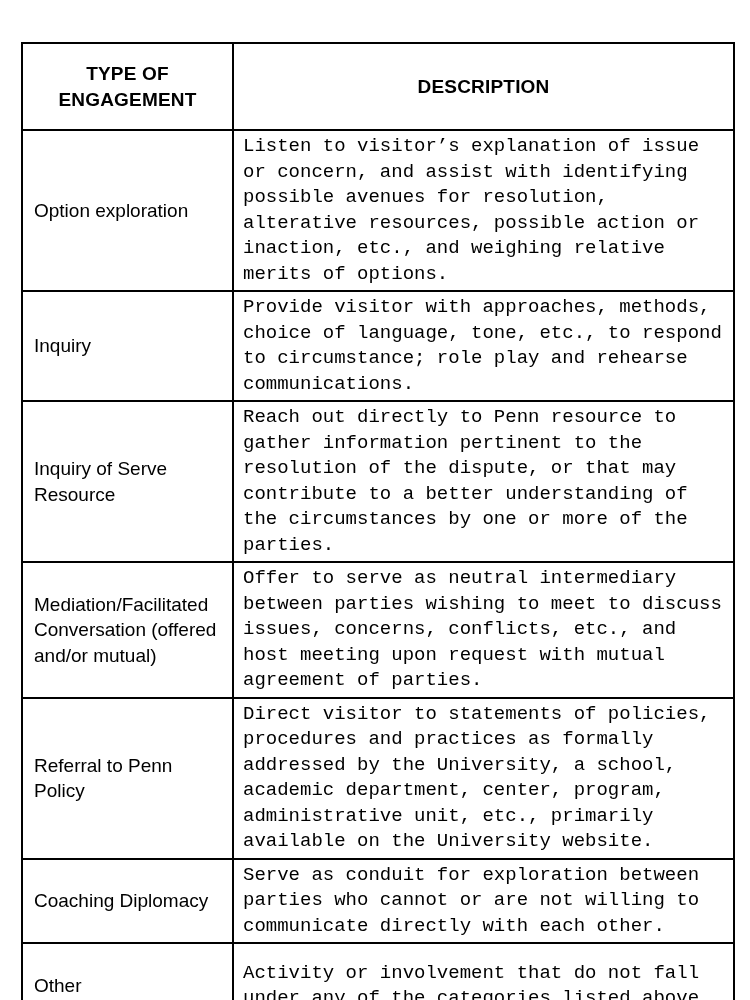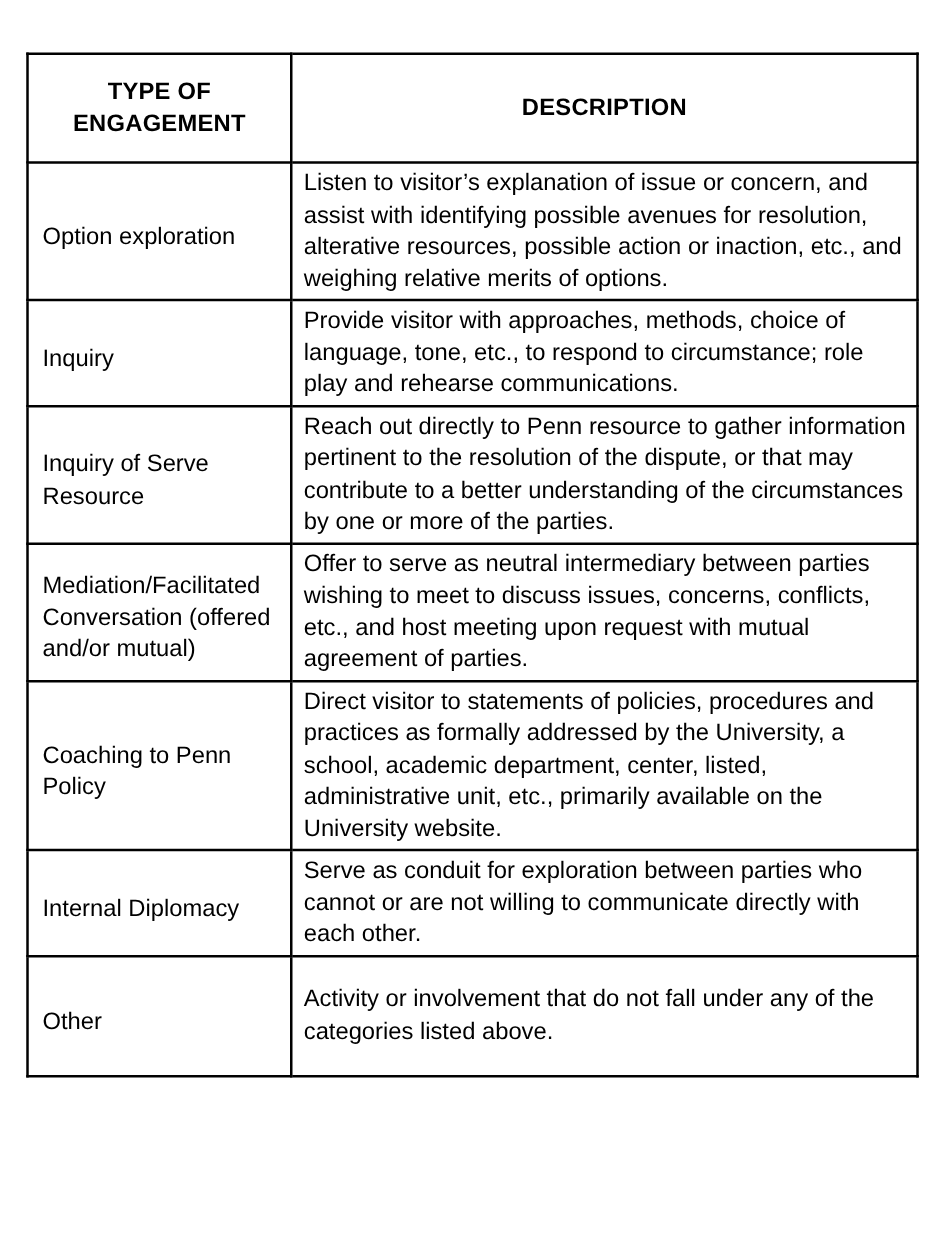--- a/index.html
+++ b/index.html
@@ -41,26 +41,27 @@
     font-weight: bold;
     text-align: center;
     vertical-align: middle;
     height: 81px;
     padding: 2px 10px;
     letter-spacing: 0.2px;
   }
   td.type-cell {
     vertical-align: middle;
     text-align: left;
-    padding: 16px 6px 6px 11px;
+    padding: 6px 6px 6px 11px;
   }
   td.desc-cell {
     vertical-align: middle;
     text-align: left;
     padding: 3px 6px 3px 9px;
+    font-family: Liberation Mono, monospace;
   }
   tbody tr:last-child td {
     height: 72px;
   }
 </style>
 </head>
 <body>
 
 <div class="page">
   <table class="engagement">
@@ -91,26 +92,26 @@
   </tr>
 
 
 
   <tr>
     <td class="type-cell">Mediation/Facilitated Conversation (offered and/or mutual)</td>
     <td class="desc-cell">Offer to serve as neutral intermediary between parties wishing to meet to discuss issues, concerns, conflicts, etc., and host meeting upon request with mutual agreement of parties.</td>
   </tr>
 
   <tr>
-    <td class="type-cell">Coaching to Penn Policy</td>
-    <td class="desc-cell">Direct visitor to statements of policies, procedures and practices as formally addressed by the University, a school, academic department, center, listed, administrative unit, etc., primarily available on the University website.</td>
+    <td class="type-cell">Referral to Penn Policy</td>
+    <td class="desc-cell">Direct visitor to statements of policies, procedures and practices as formally addressed by the University, a school, academic department, center, program, administrative unit, etc., primarily available on the University website.</td>
   </tr>
 
   <tr>
-    <td class="type-cell">Internal Diplomacy</td>
+    <td class="type-cell">Coaching Diplomacy</td>
     <td class="desc-cell">Serve as conduit for exploration between parties who cannot or are not willing to communicate directly with each other.</td>
   </tr>
 
   <tr>
     <td class="type-cell">Other</td>
     <td class="desc-cell">Activity or involvement that do not fall under any of the categories listed above.</td>
   </tr>
 </tbody>
   </table>
 </div>

